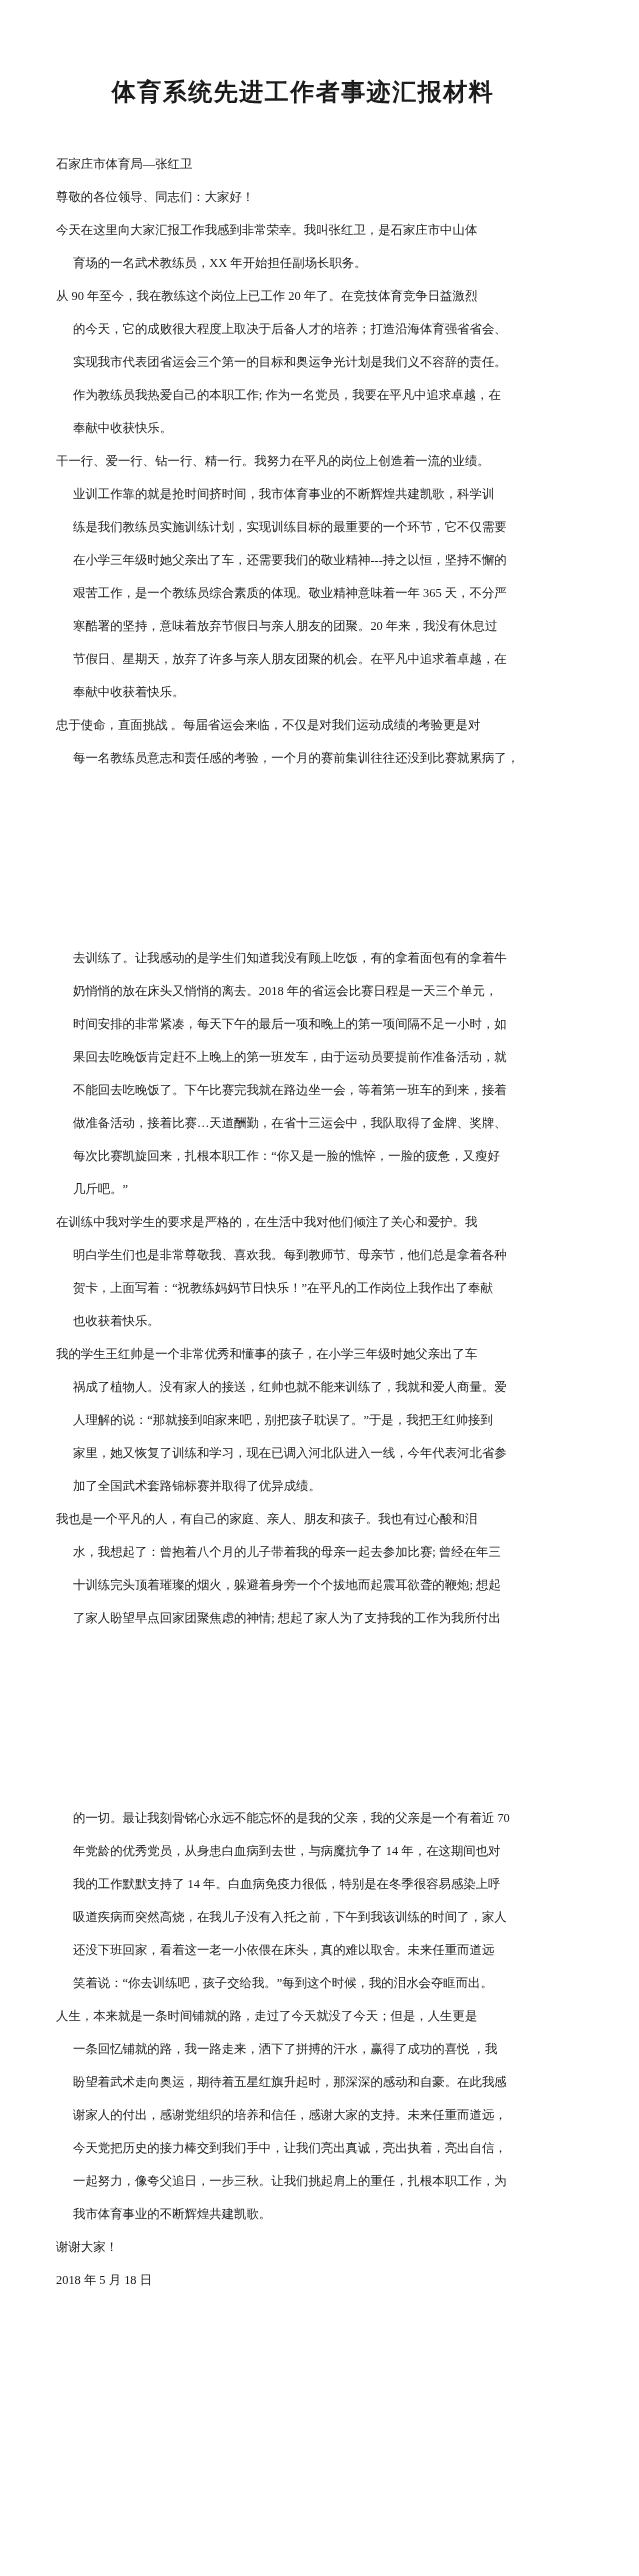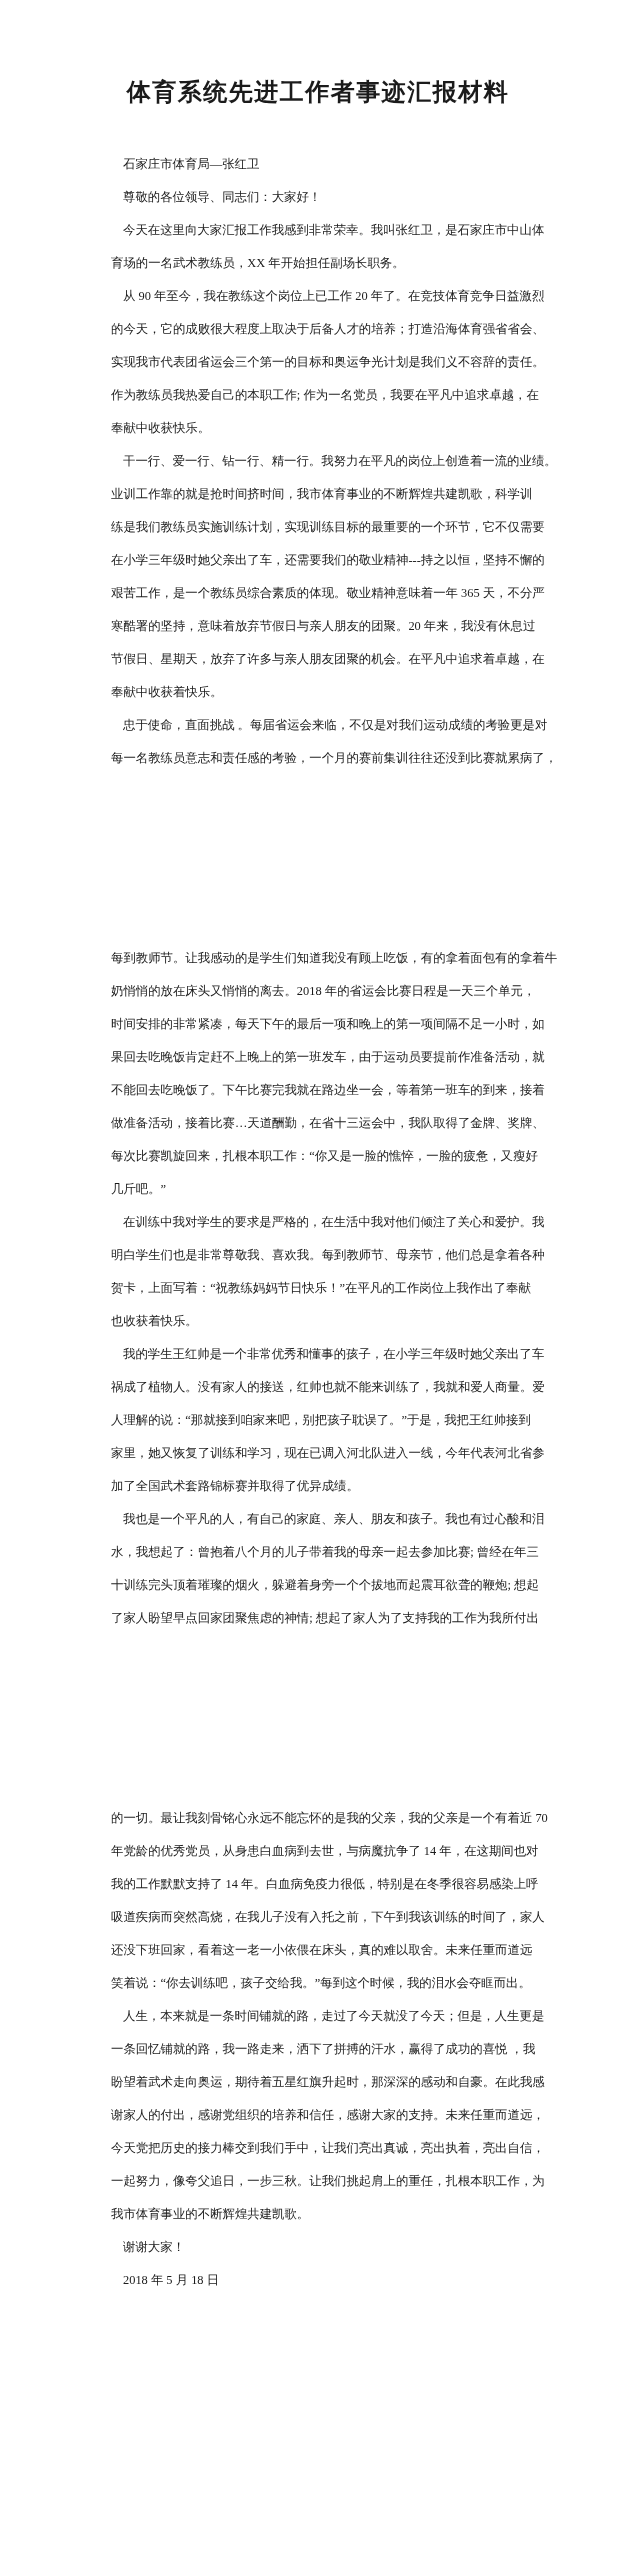--- a/index.html
+++ b/index.html
@@ -9,44 +9,43 @@
   }
   body {
     width: 639px;
     height: 2711px;
     overflow: hidden;
     font-family: "Liberation Serif", "DejaVu Serif", serif;
     color: #1b1b1b;
   }
   .doc {
     width: 606px;
-    margin-left: 15px;
   }
   .doc-title {
     margin-top: 77px;
     height: 31px;
     line-height: 31px;
     text-align: center;
     font-size: 24px;
     font-weight: 700;
     letter-spacing: 1.5px;
     white-space: nowrap;
   }
   .lines {
     margin-top: 40px;
   }
   .line {
     height: 33px;
     line-height: 33px;
-    padding-left: 96px;
+    padding-left: 73px;
     font-size: 12.4px;
     white-space: nowrap;
   }
   .line.indent {
-    padding-left: 108px;
+    padding-left: 56px;
   }
   .gap {
     height: 167px;
   }
 </style>
 </head>
 <body>
 
 <div class="doc">
   <div class="doc-title">体育系统先进工作者事迹汇报材料</div>
@@ -64,21 +63,21 @@
       <div class="line">业训工作靠的就是抢时间挤时间，我市体育事业的不断辉煌共建凯歌，科学训</div>
       <div class="line">练是我们教练员实施训练计划，实现训练目标的最重要的一个环节，它不仅需要</div>
       <div class="line">在小学三年级时她父亲出了车，还需要我们的敬业精神---持之以恒，坚持不懈的</div>
       <div class="line">艰苦工作，是一个教练员综合素质的体现。敬业精神意味着一年 365 天，不分严</div>
       <div class="line">寒酷署的坚持，意味着放弃节假日与亲人朋友的团聚。20 年来，我没有休息过</div>
       <div class="line">节假日、星期天，放弃了许多与亲人朋友团聚的机会。在平凡中追求着卓越，在</div>
       <div class="line">奉献中收获着快乐。</div>
       <div class="line indent">忠于使命，直面挑战 。每届省运会来临，不仅是对我们运动成绩的考验更是对</div>
       <div class="line">每一名教练员意志和责任感的考验，一个月的赛前集训往往还没到比赛就累病了，</div>
       <div class="gap"></div>
-      <div class="line">每到教师节。让我感动的是学生们知道我没有顾上吃饭，有的拿着面包有的拿着牛</div>
+      <div class="line">去训练了。让我感动的是学生们知道我没有顾上吃饭，有的拿着面包有的拿着牛</div>
       <div class="line">奶悄悄的放在床头又悄悄的离去。2018 年的省运会比赛日程是一天三个单元，</div>
       <div class="line">时间安排的非常紧凑，每天下午的最后一项和晚上的第一项间隔不足一小时，如</div>
       <div class="line">果回去吃晚饭肯定赶不上晚上的第一班发车，由于运动员要提前作准备活动，就</div>
       <div class="line">不能回去吃晚饭了。下午比赛完我就在路边坐一会，等着第一班车的到来，接着</div>
       <div class="line">做准备活动，接着比赛…天道酬勤，在省十三运会中，我队取得了金牌、奖牌、</div>
       <div class="line">每次比赛凯旋回来，扎根本职工作：“你又是一脸的憔悴，一脸的疲惫，又瘦好</div>
       <div class="line">几斤吧。”</div>
       <div class="line indent">在训练中我对学生的要求是严格的，在生活中我对他们倾注了关心和爱护。我</div>
       <div class="line">明白学生们也是非常尊敬我、喜欢我。每到教师节、母亲节，他们总是拿着各种</div>
       <div class="line">贺卡，上面写着：“祝教练妈妈节日快乐！”在平凡的工作岗位上我作出了奉献</div>

